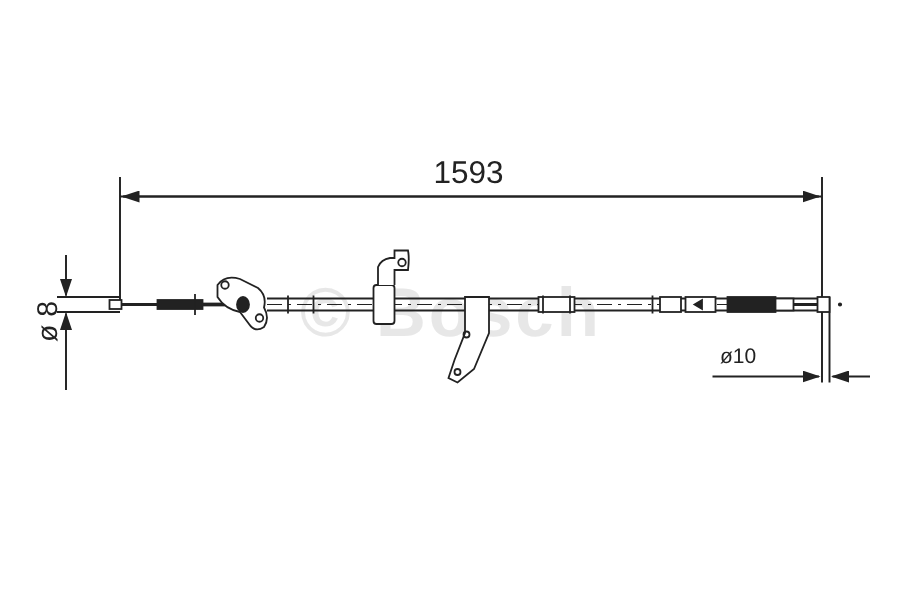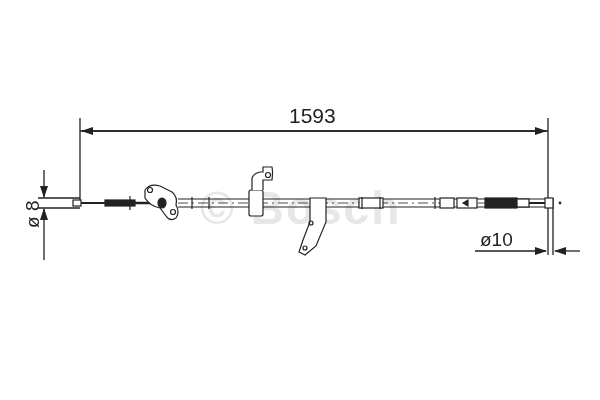--- a/index.html
+++ b/index.html
@@ -1,20 +1,20 @@
 <!DOCTYPE html>
 <html><head>
 <meta charset="utf-8">
 <style>
   html, body { margin:0; padding:0; background:#ffffff; }
   body { width:600px; height:400px; overflow:hidden; position:relative; font-family:"Liberation Sans", sans-serif; }
   svg { position:absolute; left:0; top:0; }
   .lbl { position:absolute; color:#222; font-family:"Liberation Sans", sans-serif; white-space:nowrap; }
   .dim-len { left:289px; top:104px; font-size:21px; }
-  .dim-d10 { left:480px; top:229px; font-size:19px; }
+  .dim-d10 { left:480px; top:229px; font-size:14px; }
   .dim-d8 { left:22px; top:228px; font-size:19px; transform:rotate(-90deg); transform-origin:left top; }
   .wm { position:absolute; left:200px; top:181px; font-size:46px; font-weight:bold; color:#d8d8d8; letter-spacing:2px; opacity:0.6; }
 </style>
 </head>
 <body>
 
 <div class="wm">© Bosch</div>
 
 <svg width="600" height="400" viewBox="0 0 600 400">
   <defs>

